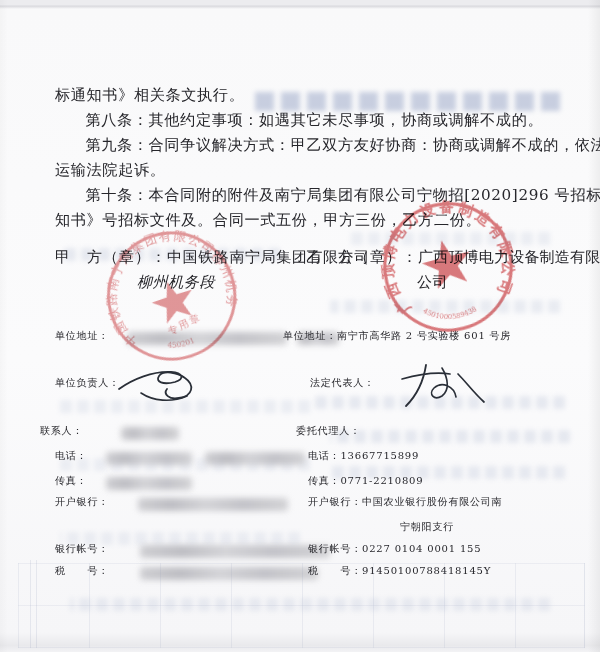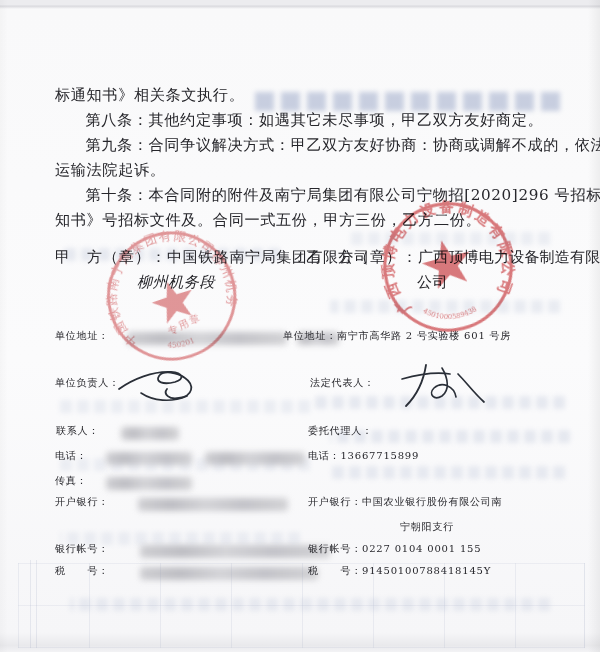--- a/index.html
+++ b/index.html
@@ -49,21 +49,21 @@
 </style>
 </head>
 <body>
 
 <div class="page">
 
   <div class="bleed strong abs" style="left:255px; top:92px; width:305px;"></div>
 
   <div class="para abs">
     <div class="pline">标通知书》相关条文执行。</div>
-    <div class="pline indent">第八条：其他约定事项：如遇其它未尽事项，甲乙双方友好商定。</div>
+    <div class="pline indent">第八条：其他约定事项：如遇其它未尽事项，协商或调解不成的。</div>
     <div class="pline indent">第九条：合同争议解决方式：甲乙双方友好协商：协商或调解不成的，依法向柳州铁路</div>
     <div class="pline">运输法院起诉。</div>
     <div class="pline indent">第十条：本合同附的附件及南宁局集团有限公司宁物招[2020]296 号招标文件及《中标通</div>
     <div class="pline">知书》号招标文件及。合同一式五份，甲方三份，乙方二份。</div>
   </div>
 
   <div class="bleed abs" style="left:60px;  top:248px; width:220px;"></div>
   <div class="bleed abs" style="left:350px; top:232px; width:200px; opacity:.12;"></div>
   <div class="bleed abs" style="left:330px; top:300px; width:230px; opacity:.14;"></div>
   <div class="bleed abs" style="left:315px; top:396px; width:250px;"></div>
@@ -86,21 +86,21 @@
   <div class="row" style="left:55px; top:329px;">单位地址：</div>
   <div class="redacted" style="left:127px; top:332px; width:160px;"></div>
   <div class="redacted" style="left:297px; top:332px; width:42px;"></div>
 
   <div class="row" style="left:55px; top:376px;">单位负责人：</div>
   <svg class="sig abs" style="left:113px; top:362px;" width="106" height="44" viewBox="0 0 106 44">
     <path d="M6,27 C20,17 40,9 58,10 C70,11 72,17 62,20 C50,23 42,20 46,14 C50,8 64,10 72,16 C82,23 80,34 66,36 C56,38 50,32 54,27" stroke-width="1.8"></path>
     <path d="M28,31 C40,39 58,41 74,34" stroke-width="1.6"></path>
   </svg>
 
-  <div class="row" style="left:56px; top:424px;">联系人：</div>
+  <div class="row" style="left:40px; top:424px;">联系人：</div>
   <div class="redacted" style="left:121px; top:427px; width:58px;"></div>
 
   <div class="row" style="left:55px; top:449px;">电话：</div>
   <div class="redacted" style="left:106px; top:452px; width:86px;"></div>
   <div class="redacted" style="left:205px; top:452px; width:100px;"></div>
 
   <div class="row" style="left:55px; top:474px;">传真：</div>
   <div class="redacted" style="left:106px; top:477px; width:86px;"></div>
 
   <div class="row" style="left:55px; top:495px;">开户银行：</div>
@@ -117,26 +117,29 @@
   </div>
 
   <div class="row" style="left:310px; top:376px;">法定代表人：</div>
   <svg class="sig abs" style="left:390px; top:360px;" width="112" height="50" viewBox="0 0 112 50">
     <path d="M36,5 C34,18 28,34 16,46" stroke-width="1.8"></path>
     <path d="M12,19 C30,14 48,12 60,14" stroke-width="1.7"></path>
     <path d="M52,8 C58,18 60,30 52,36 C44,41 38,34 44,28 C52,21 64,26 66,37" stroke-width="1.6"></path>
     <path d="M68,14 C76,22 84,33 94,42" stroke-width="1.7"></path>
   </svg>
 
-  <div class="row" style="left:308px; top:424px;">委托代理人：</div>
+  <div class="row" style="left:296px; top:424px;">委托代理人：</div>
 
   <div class="row" style="left:308px; top:449px;">
     <span>电话：</span><span>13667715899</span>
   </div>
 
+  <div class="row" style="left:308px; top:474px;">
+    <span>传真：</span><span>0771-2210809</span>
+  </div>
 
   <div class="row" style="left:308px; top:495px;">
     <span>开户银行：</span><span>中国农业银行股份有限公司南</span>
   </div>
   <div class="row" style="left:400px; top:520px;">宁朝阳支行</div>
 
   <div class="row" style="left:308px; top:542px;">
     <span>银行帐号：</span><span>0227 0104 0001 155</span>
   </div>
 

